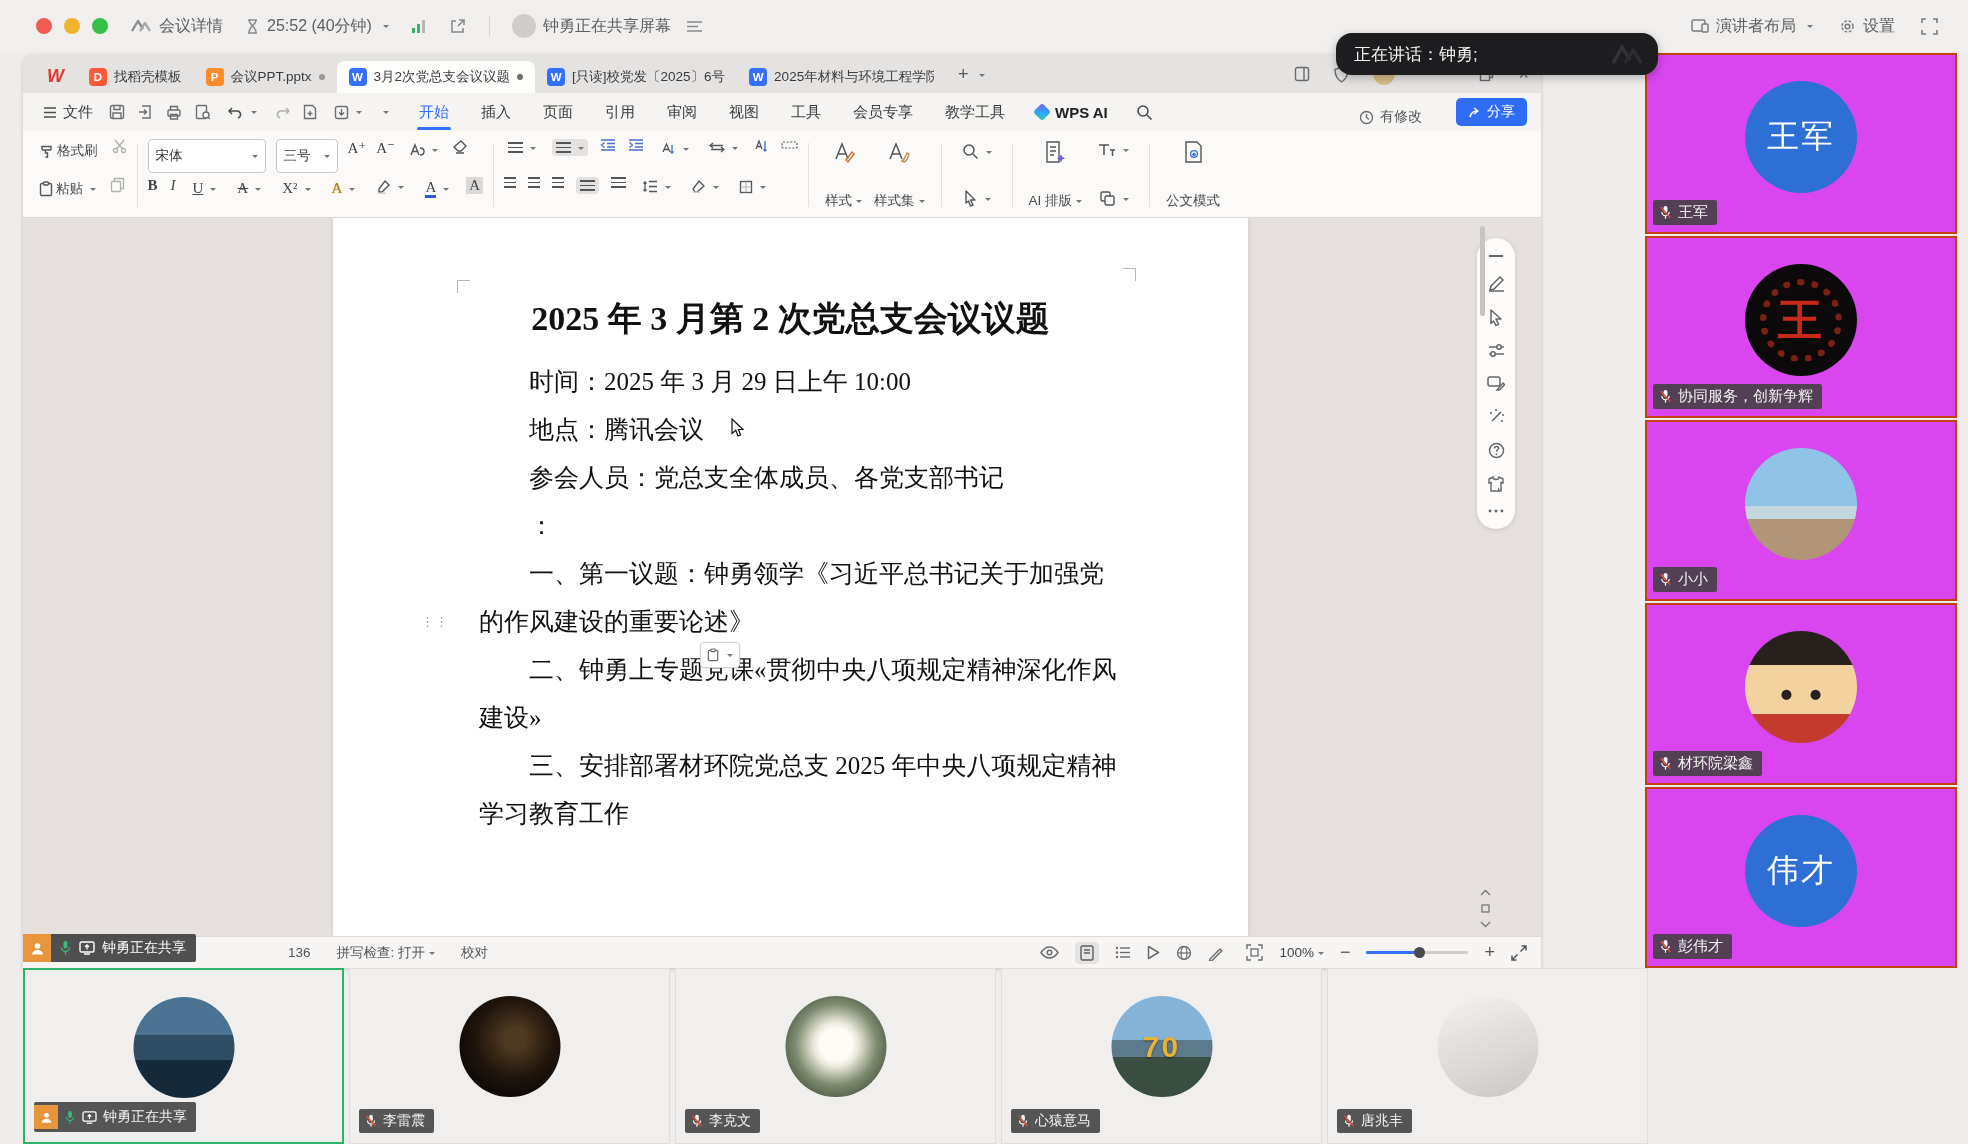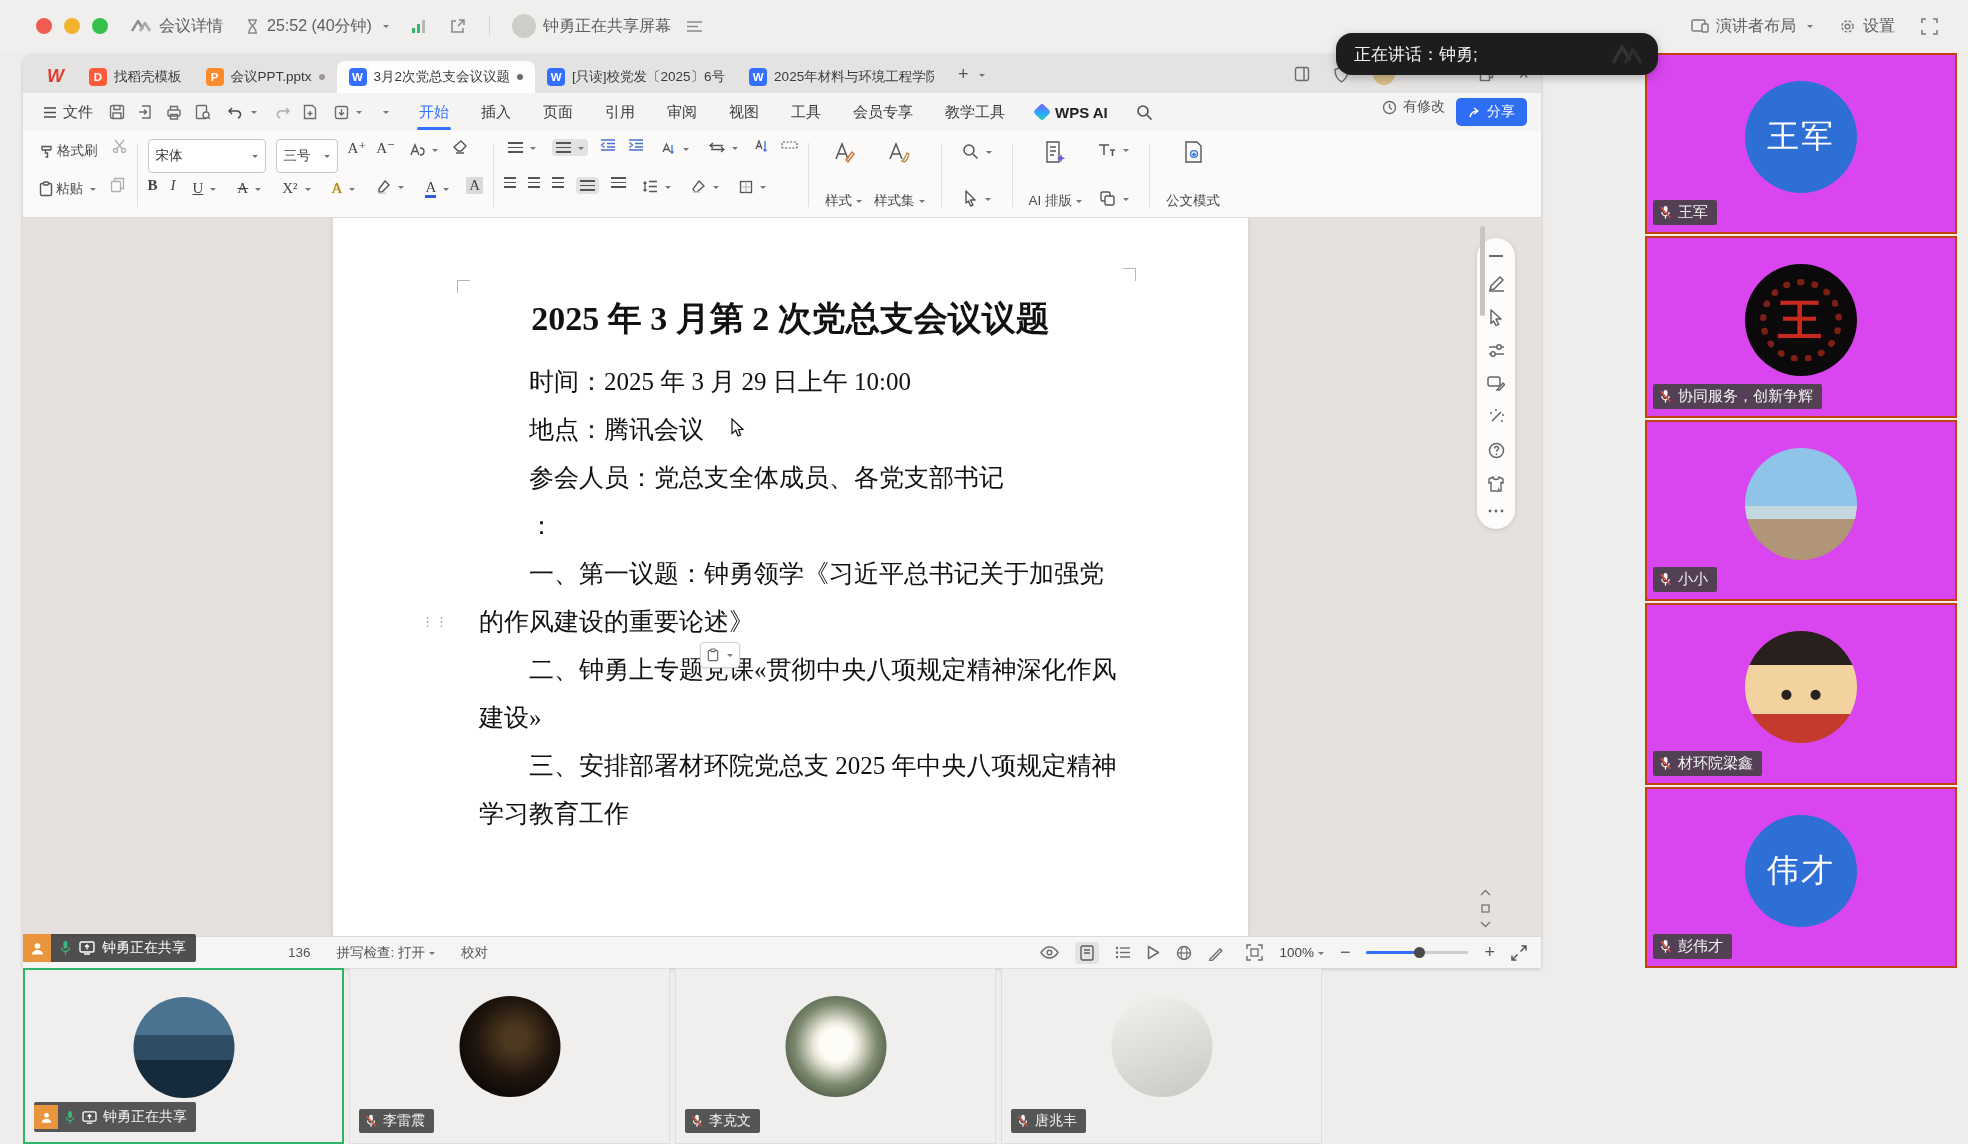--- a/index.html
+++ b/index.html
@@ -43,21 +43,21 @@
   
   .menubar { height:38px; background:#f5f4f3; display:flex; align-items:center; font-size:15px; color:#3c3c3c; padding-left:20px; position:relative; }
   .file-btn { display:flex; align-items:center; gap:6px; margin-right:16px; }
   .qicons { display:flex; align-items:center; gap:13px; margin-right:28px; }
   .menu-items { display:flex; align-items:center; gap:28px; }
   .menu-item { position:relative; padding:7px 2px; cursor:default; }
   .menu-item.active { color:#3370ff; }
   .menu-item.active::after { content:""; position:absolute; left:0; right:0; bottom:-1px; height:3px; background:#3370ff; border-radius:2px; }
   .wpsai { display:flex; align-items:center; gap:6px; font-weight:bold; color:#222; }
   .ai-diamond { width:14px; height:14px; background:linear-gradient(135deg,#7a5cff,#2aa7ff 55%,#27d3a0); border-radius:3px; transform:rotate(45deg) scale(.9); }
-  .menubar-right { position:absolute; right:14px; display:flex; align-items:flex-start; gap:11px; }
+  .menubar-right { position:absolute; right:14px; display:flex; align-items:flex-end; gap:34px; }
   .modified { display:flex; align-items:center; gap:6px; color:#555; font-size:14px; }
   .share-btn { background:#2f6df5; color:#fff; font-size:14px; border:none; border-radius:5px; height:28px; padding:0 12px; display:flex; align-items:center; gap:6px; }
 
   
   .ribbon { height:87px; background:#fbfaf9; border-bottom:1px solid #dcdad8; display:flex; align-items:stretch; padding:6px 8px 4px 12px; gap:0; }
   .rsep { width:1px; background:#e3e1df; margin:6px 10px; flex:none; }
   .rcol { display:flex; flex-direction:column; justify-content:space-between; padding:2px 0; }
   .rrow { display:flex; align-items:flex-start; gap:10px; height:34px; }
   .rbtn { display:flex; align-items:center; gap:3px; color:#4b4b4b; font-size:13.5px; border-radius:4px; padding:3px 4px; }
   .rbtn.pressed { background:#e4e2e0; }
@@ -974,20 +974,34 @@
       <svg width="12" height="14" viewBox="0 0 14 17">
           <rect x="4.8" y="1" width="4.4" height="8" rx="2.2" fill="#fff"></rect>
           <path d="M2.8 8a4.2 4.2 0 0 0 8.4 0" fill="none" stroke="#fff" stroke-width="1.4"></path>
           <line x1="7" y1="12.4" x2="7" y2="15.5" stroke="#fff" stroke-width="1.4"></line>
           <line x1="1.5" y1="2.5" x2="12.5" y2="14.5" stroke="#e04b3a" stroke-width="1.8"></line>
         </svg>
       <span>李克文</span>
     </div>
   </div>
   <div class="btile">
+    <div class="avatar av-mountain">
+        <span class="av-text">70</span>
+      </div>
+    <div class="name-badge">
+      <svg width="12" height="14" viewBox="0 0 14 17">
+          <rect x="4.8" y="1" width="4.4" height="8" rx="2.2" fill="#fff"></rect>
+          <path d="M2.8 8a4.2 4.2 0 0 0 8.4 0" fill="none" stroke="#fff" stroke-width="1.4"></path>
+          <line x1="7" y1="12.4" x2="7" y2="15.5" stroke="#fff" stroke-width="1.4"></line>
+          <line x1="1.5" y1="2.5" x2="12.5" y2="14.5" stroke="#e04b3a" stroke-width="1.8"></line>
+        </svg>
+      <span>心猿意马</span>
+    </div>
+  </div>
+  <div class="btile">
     <div class="avatar av-snow"></div>
     <div class="name-badge">
       <svg width="12" height="14" viewBox="0 0 14 17">
           <rect x="4.8" y="1" width="4.4" height="8" rx="2.2" fill="#fff"></rect>
           <path d="M2.8 8a4.2 4.2 0 0 0 8.4 0" fill="none" stroke="#fff" stroke-width="1.4"></path>
           <line x1="7" y1="12.4" x2="7" y2="15.5" stroke="#fff" stroke-width="1.4"></line>
           <line x1="1.5" y1="2.5" x2="12.5" y2="14.5" stroke="#e04b3a" stroke-width="1.8"></line>
         </svg>
       <span>唐兆丰</span>
     </div>

